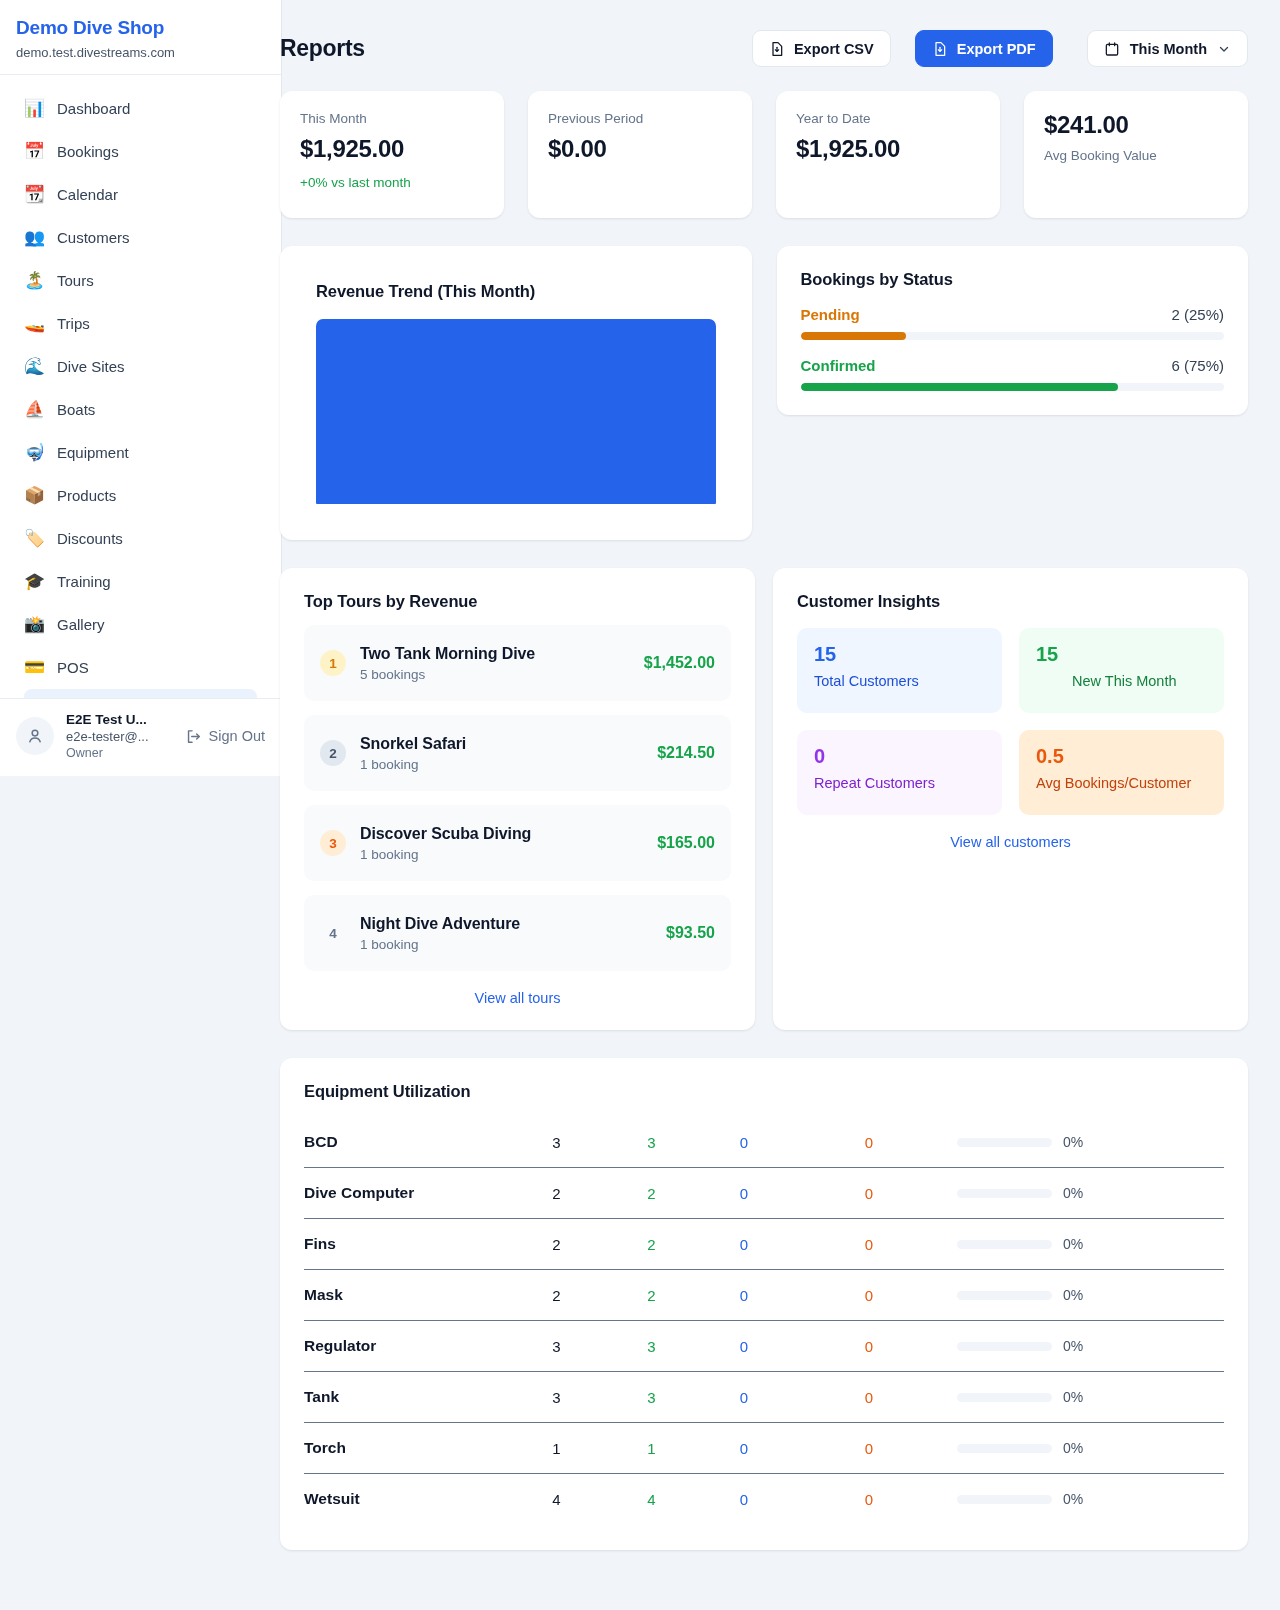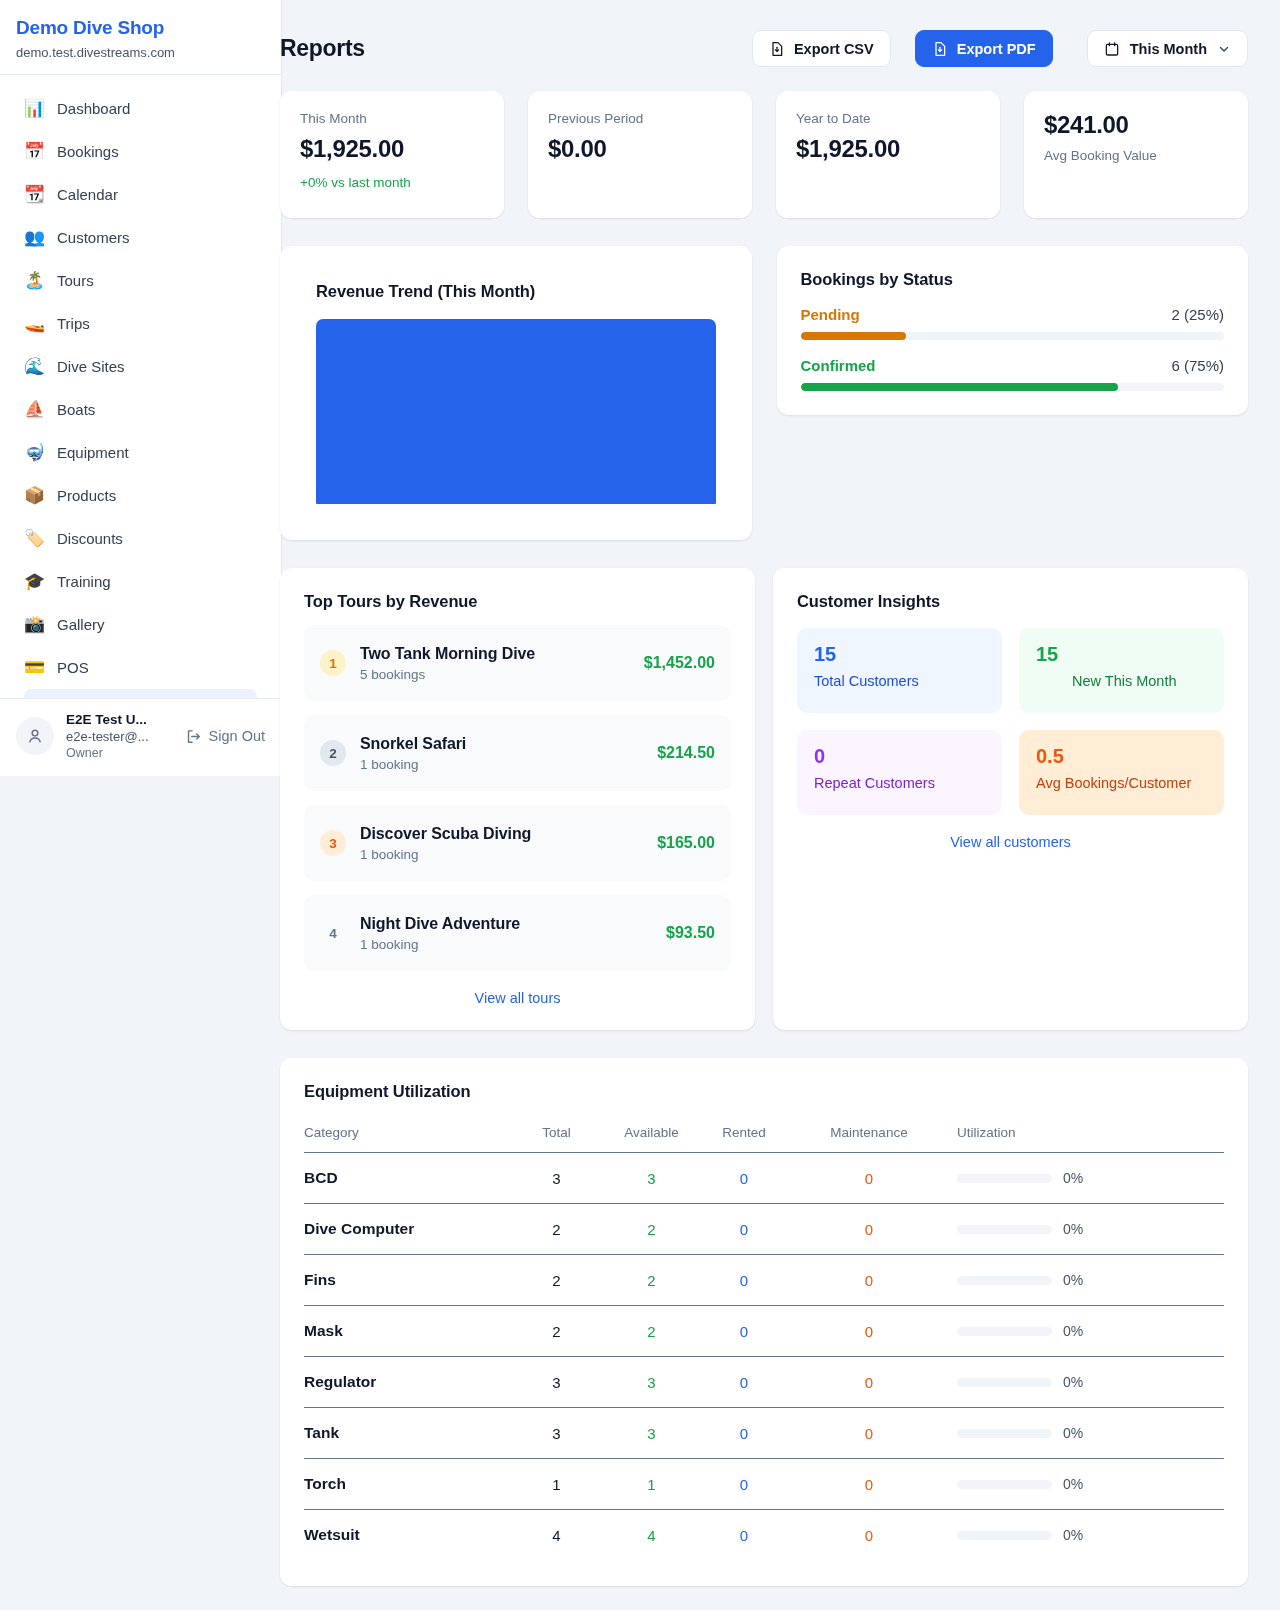--- a/index.html
+++ b/index.html
@@ -382,28 +382,20 @@
         </div>
       </div>
       <a class="view-link">View all customers</a>
     </div>
   </div>
 
   <div class="card equip-card">
     <div class="card-title">Equipment Utilization</div>
 
     <div class="equip-table">
-      <div class="t-row t-head">
-        <div>Category</div>
-        <div class="c-num">Total</div>
-        <div class="c-num">Available</div>
-        <div class="c-num">Rented</div>
-        <div class="c-num">Maintenance</div>
-        <div style="padding-left:13px;">Utilization</div>
-      </div>
 
       <div class="t-row t-body">
         <div class="c-cat">BCD</div>
         <div class="c-num c-total">3</div>
         <div class="c-num c-avail">3</div>
         <div class="c-num c-rent">0</div>
         <div class="c-num c-maint">0</div>
         <div class="c-util">
             <div class="util-bar"></div>
             <span class="util-pct">0%</span>

